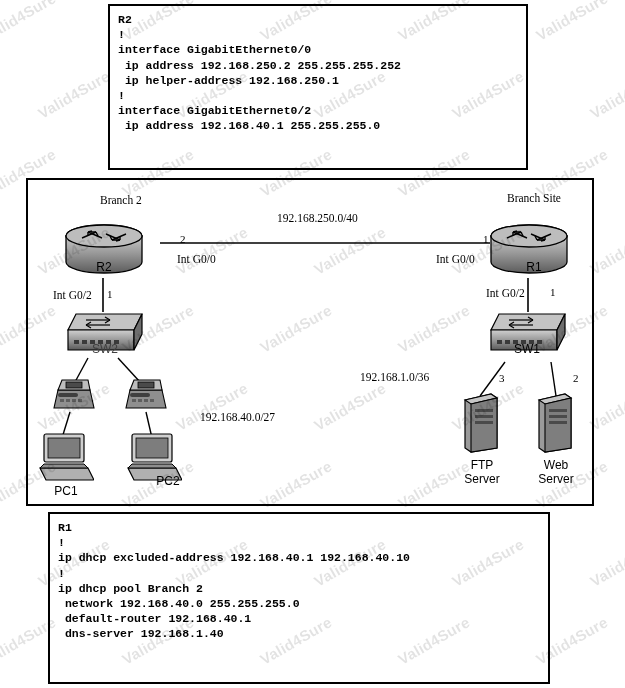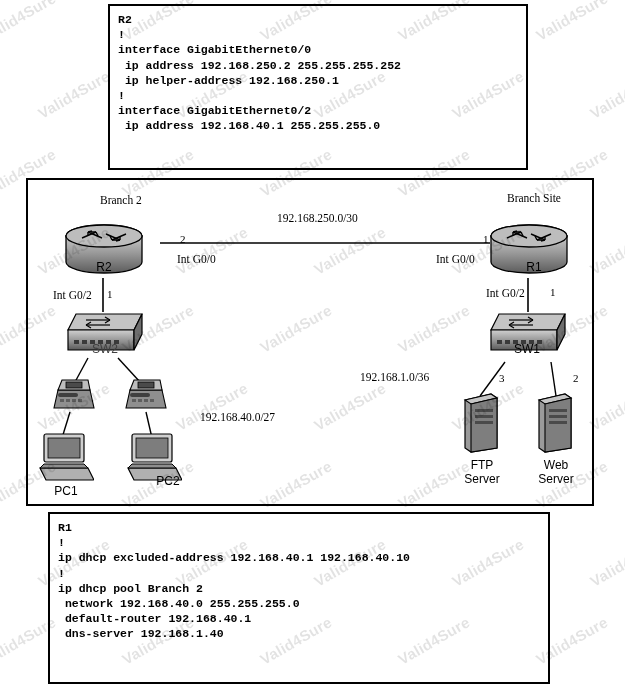--- a/index.html
+++ b/index.html
@@ -308,21 +308,21 @@
     </svg>
   </div>
   <div class="dev-name" style="left:530px;top:458px;width:52px;line-height:14px;">
     <div>Web</div>
     <div>Server</div>
   </div>
 
   <div class="lbl" style="left:88px;top:194px;">Branch 2</div>
   <div class="lbl" style="left:495px;top:192px;">Branch Site</div>
 
-  <div class="lbl" style="left:265px;top:212px;">192.168.250.0/30</div>
+  <div class="lbl" style="left:265px;top:212px;">192.168.250.0/40</div>
   <div class="lbl" style="left:188px;top:411px;">192.168.40.0/27</div>
   <div class="lbl" style="left:348px;top:371px;">192.168.1.0/36</div>
 
   <div class="lbl" style="left:165px;top:253px;">Int G0/0</div>
   <div class="lbl" style="left:424px;top:253px;">Int G0/0</div>
   <div class="lbl" style="left:41px;top:289px;">Int G0/2</div>
   <div class="lbl" style="left:474px;top:287px;">Int G0/2</div>
 
   <div class="lbl num" style="left:168px;top:233px;">2</div>
   <div class="lbl num" style="left:471px;top:233px;">1</div>

